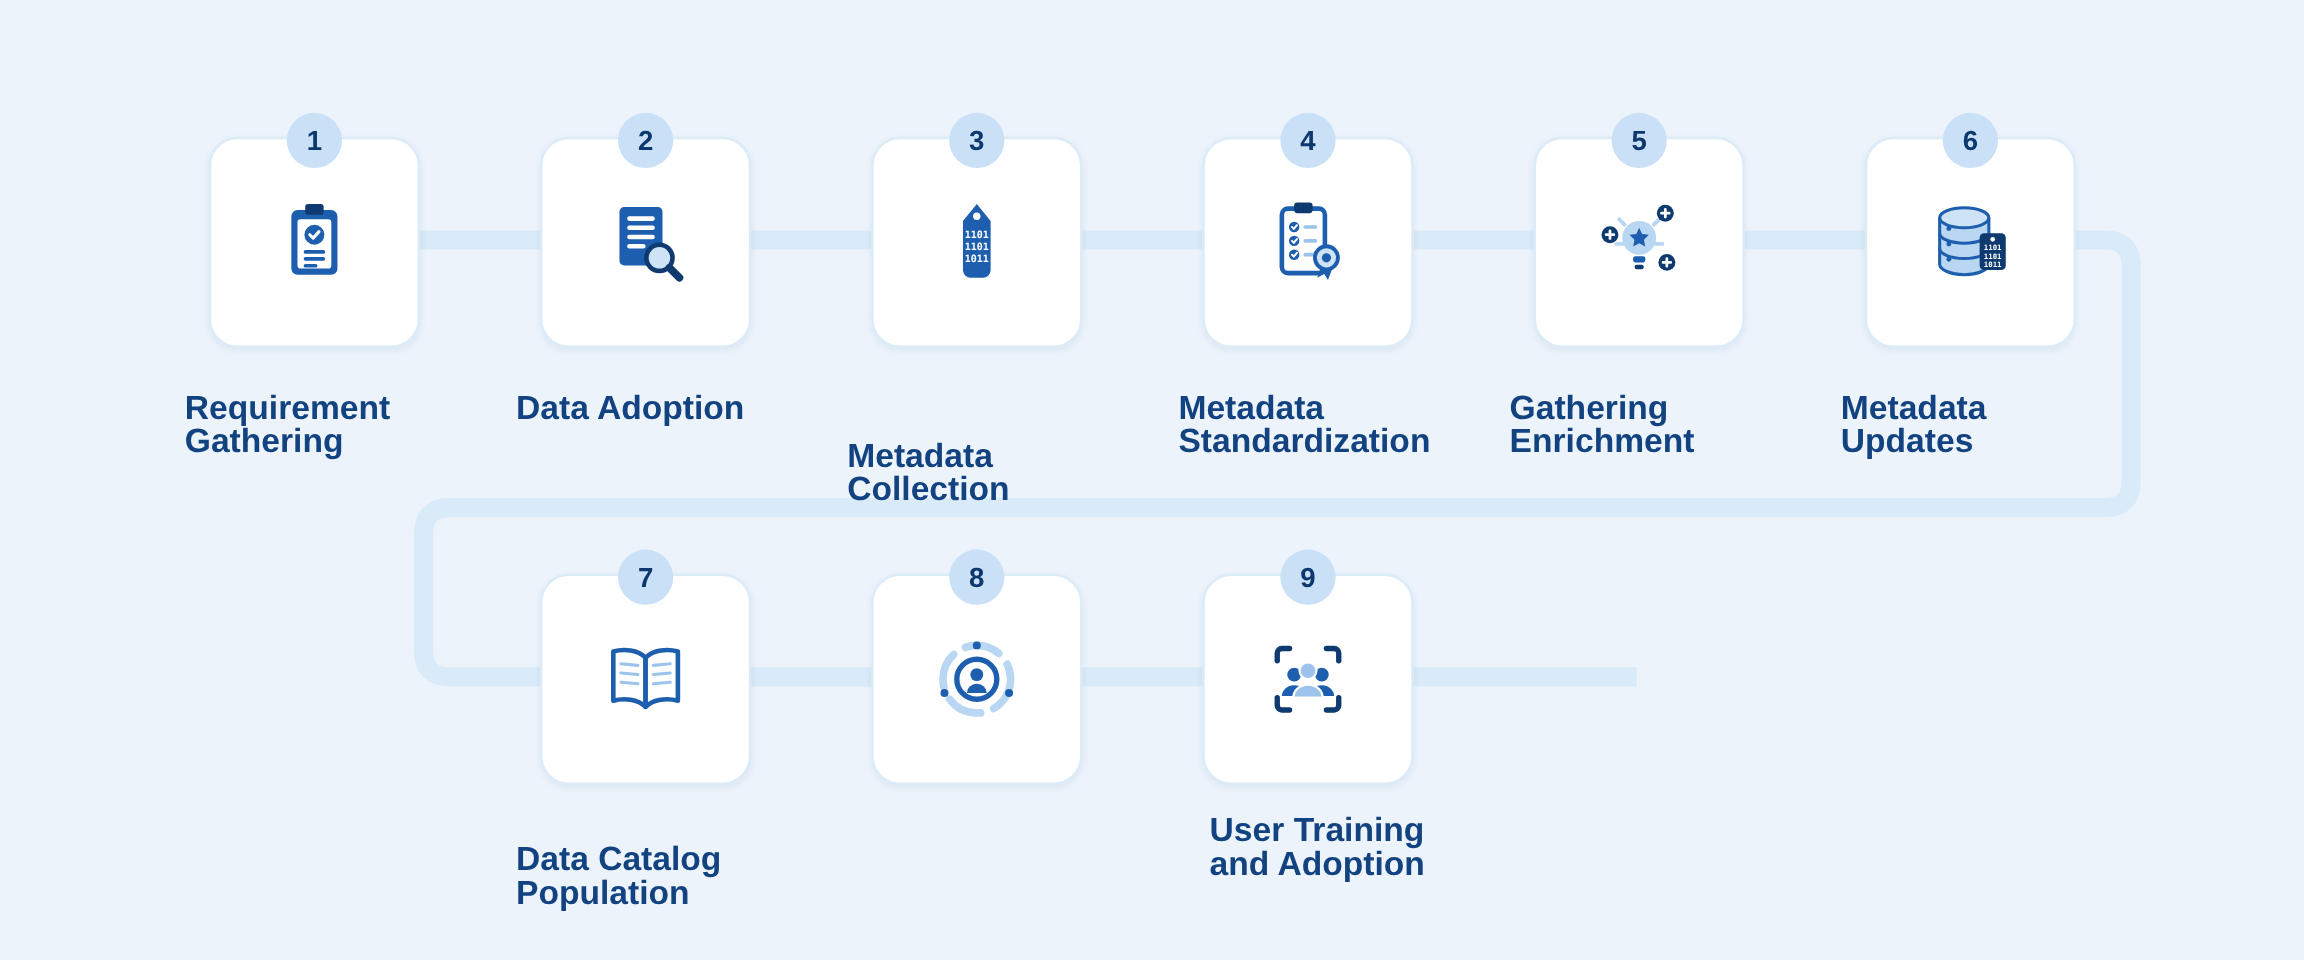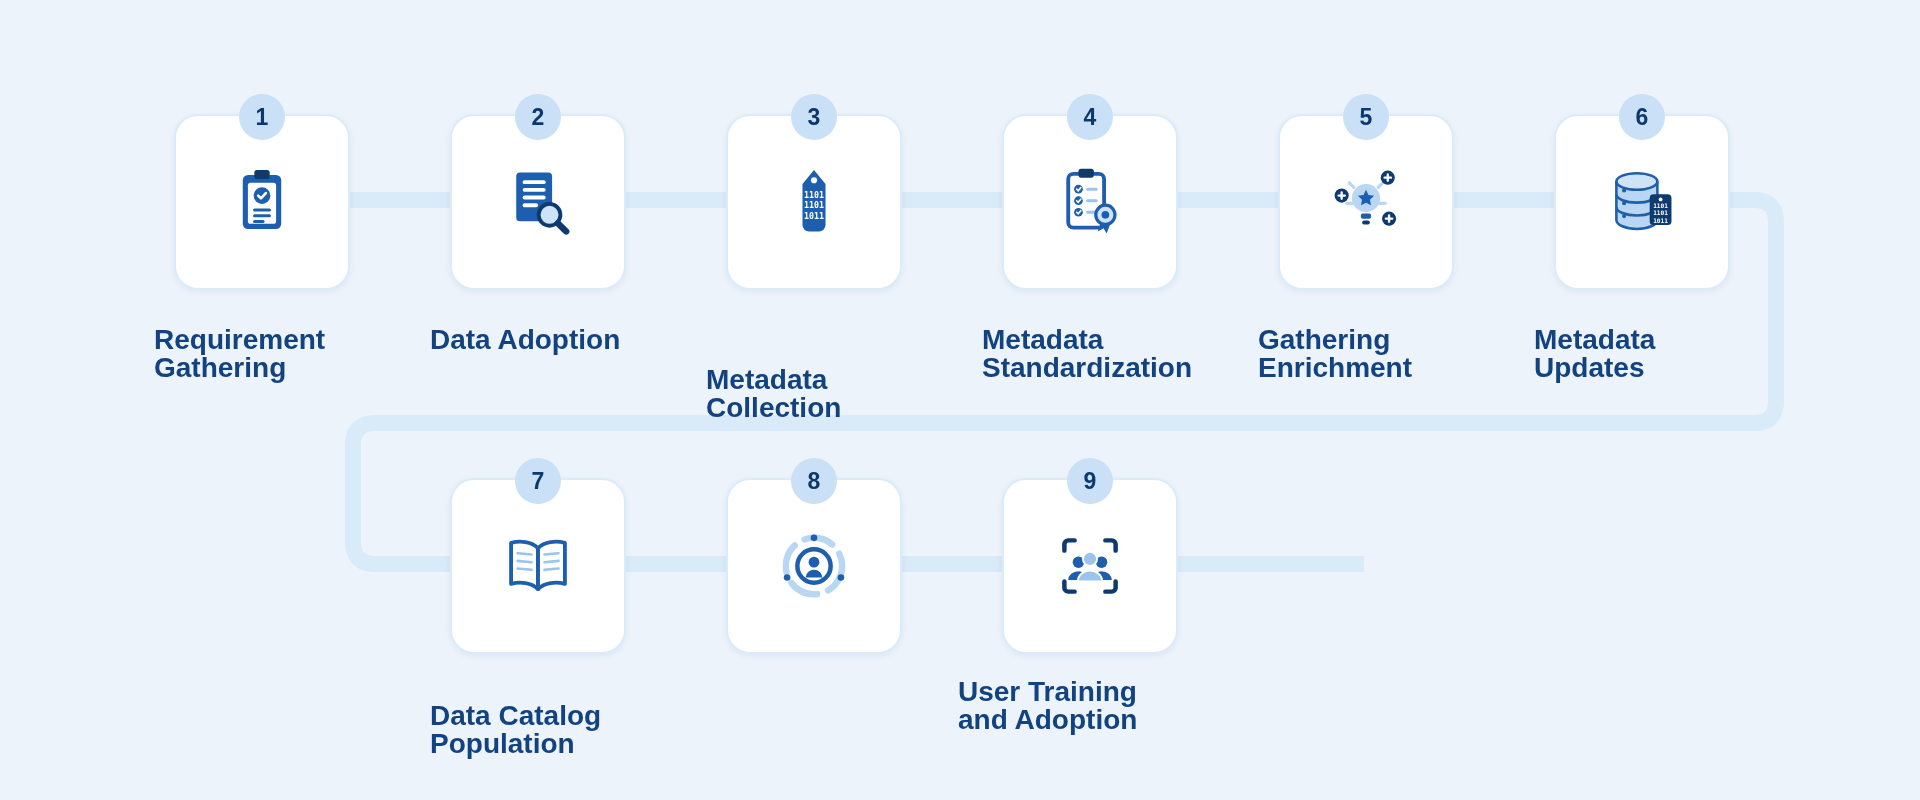--- a/index.html
+++ b/index.html
@@ -24,21 +24,21 @@
     color:#124380;font-size:28px;line-height:28px;font-weight:700;
   }
   
   .c1{left:174px;top:114px;} .c2{left:450px;top:114px;} .c3{left:726px;top:114px;}
   .c4{left:1002px;top:114px;} .c5{left:1278px;top:114px;} .c6{left:1554px;top:114px;}
   
   .c7{left:450px;top:478px;} .c8{left:726px;top:478px;} .c9{left:1002px;top:478px;} .c10{left:1278px;top:478px;}
   
   .l1{left:154px;top:326px;} .l2{left:430px;top:326px;} .l3{left:706px;top:326px;margin-top:40px;}
   .l4{left:982px;top:326px;} .l5{left:1258px;top:326px;} .l6{left:1534px;top:326px;}
-  .l7{left:430px;top:678px;margin-top:24px;} .l8{left:706px;top:678px;} .l9{left:958px;top:678px;} .l10{left:1258px;top:678px;}
+  .l7{left:430px;top:678px;margin-top:24px;} .l8{left:706px;top:678px;} .l9{left:1008px;top:678px;} .l10{left:1258px;top:678px;}
 </style>
 </head>
 <body>
 
 <div class="canvas">
 
   <svg class="connector-svg" width="1920" height="800" viewBox="0 0 1920 800">
     <g fill="none" stroke="#d9eaf8" stroke-width="16">
       <path d="M 260 200 H 1640"></path>
       <path d="M 536 564 H 1364"></path>

